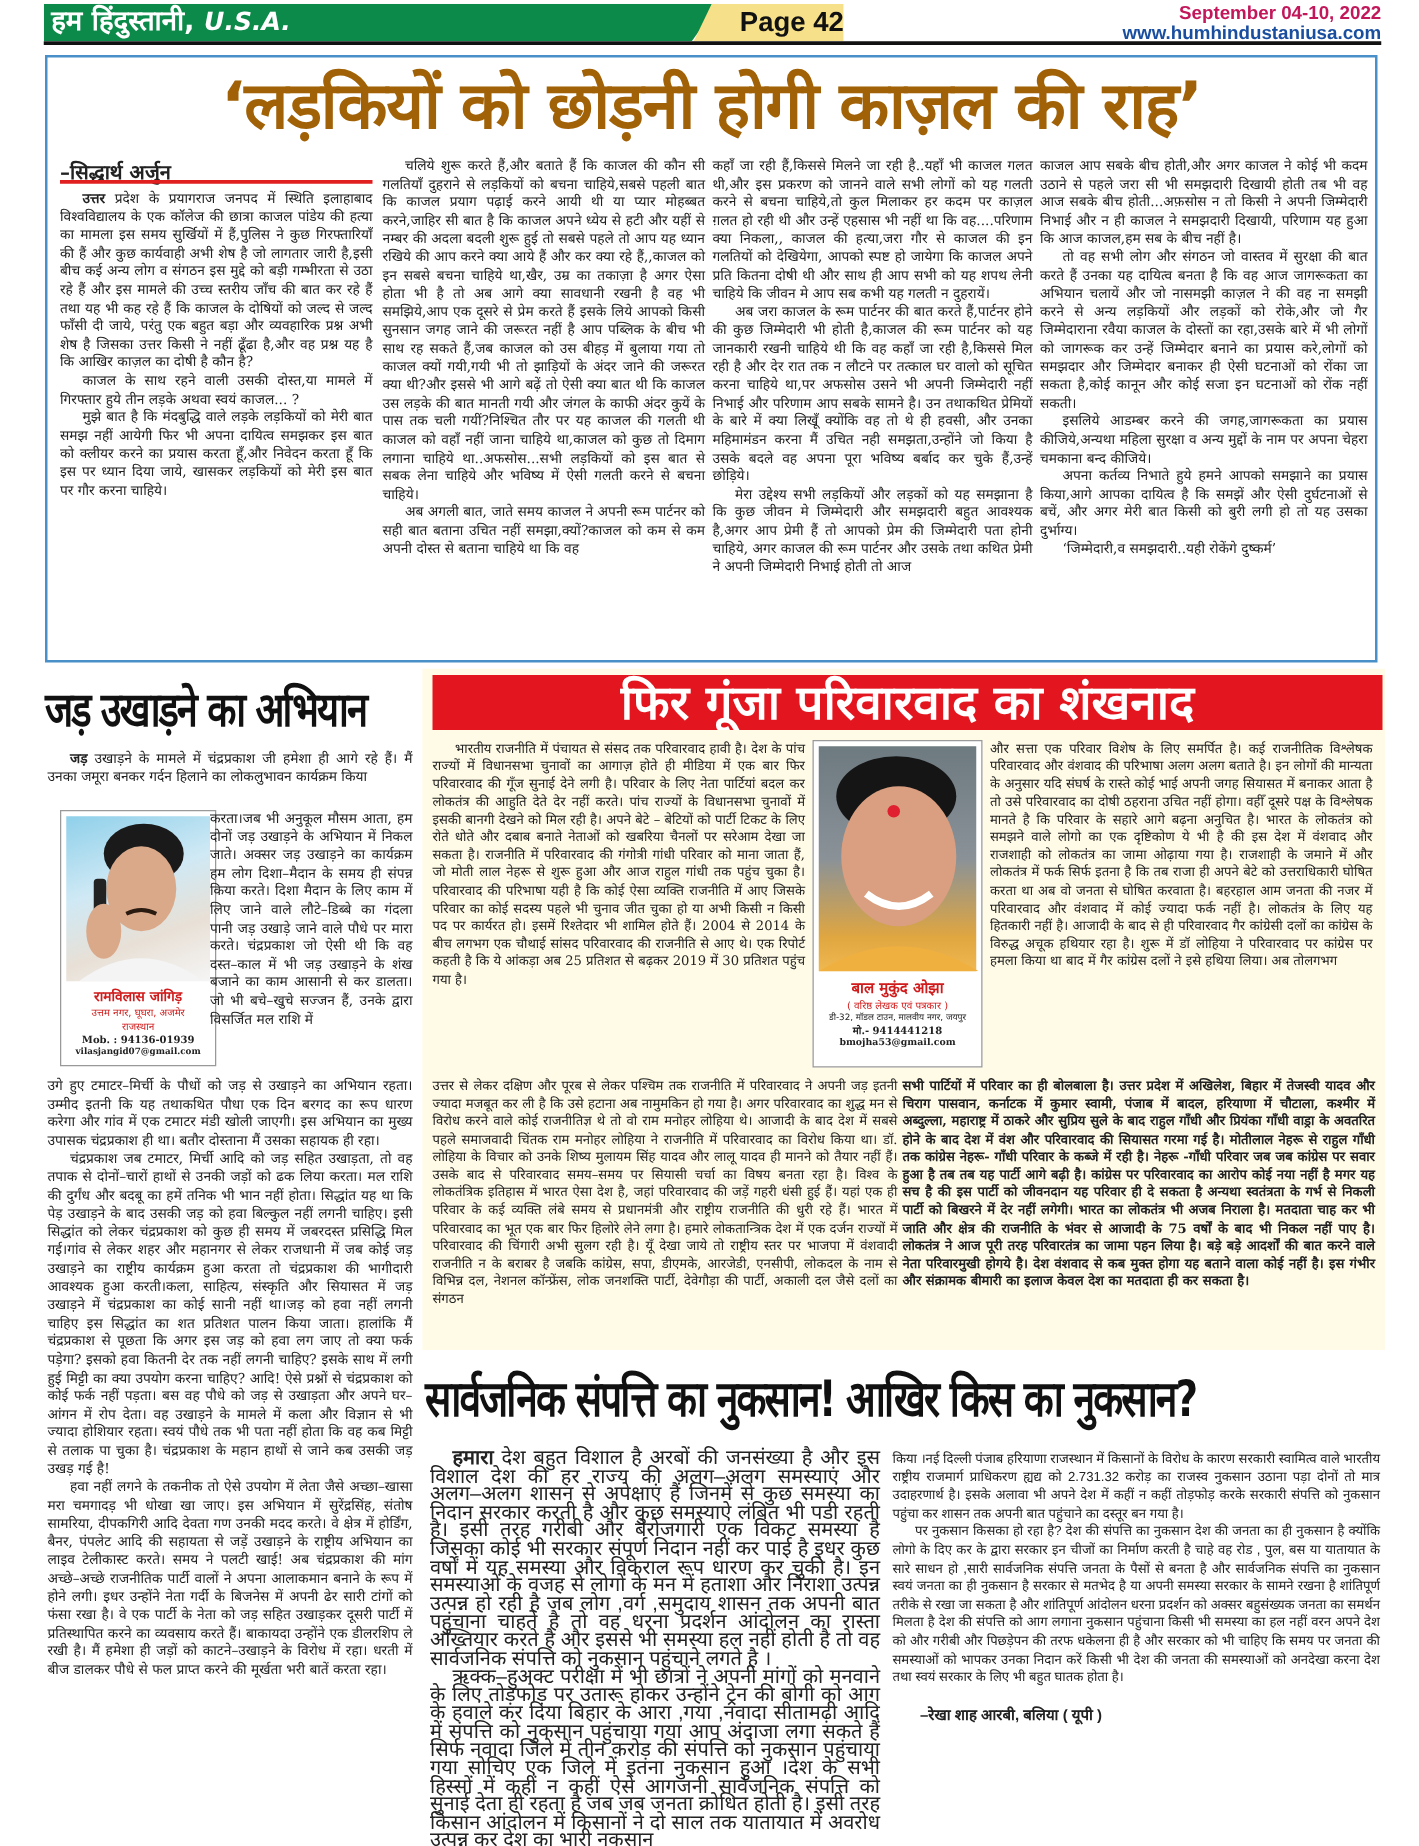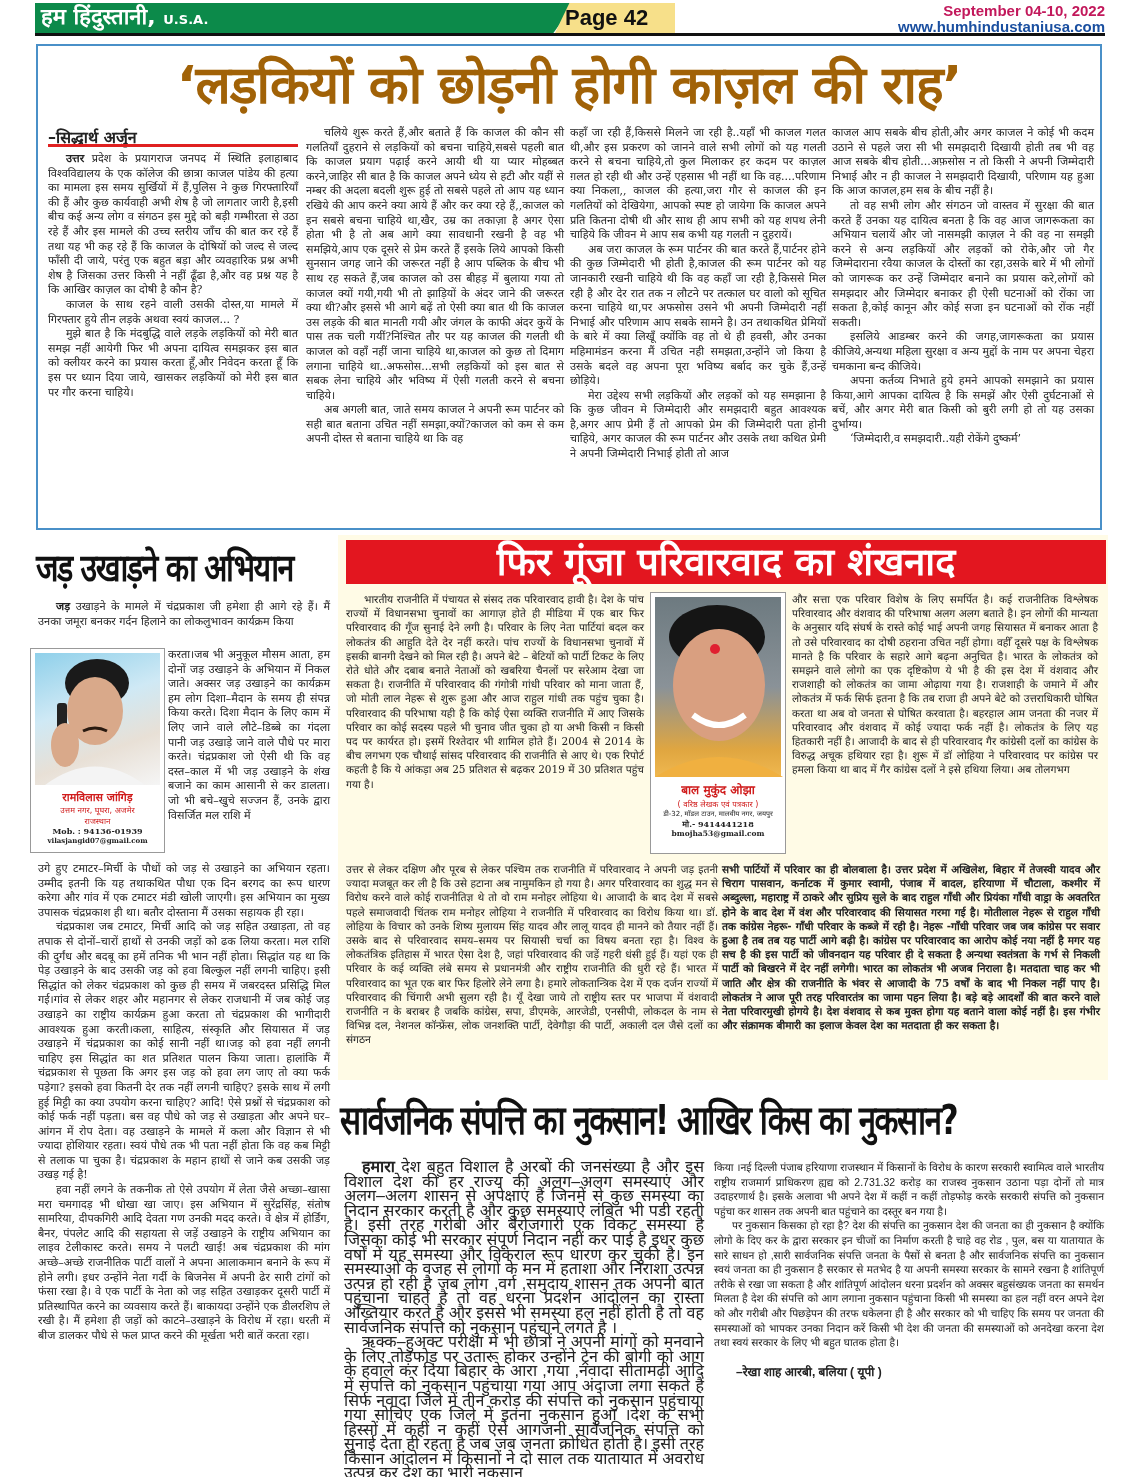--- a/index.html
+++ b/index.html
@@ -1,21 +1,21 @@
 <!DOCTYPE html>
 <html><head>
 <meta charset="utf-8">
 <style>
   * { box-sizing: border-box; margin: 0; padding: 0; }
   body { width: 1135px; height: 1477px; background: #fff; font-family: "DejaVu Serif", serif; color: #222; overflow: hidden; position: relative; }
   .masthead { position: absolute; left: 35px; top: 0; width: 1070px; height: 36px; }
   .mast-green { position: absolute; left: 0; top: 3px; width: 540px; height: 30px; background: #0c8a4a; clip-path: polygon(0 0, 100% 0, 96% 100%, 0 100%); }
   .mast-title { position: absolute; left: 6px; top: 3px; color: #fff; font-family: "DejaVu Sans", sans-serif; font-weight: bold; font-size: 22px; line-height: 28px; }
-  .mast-usa { font-size: 13px; }
-  .mast-page { position: absolute; left: 520px; top: 3px; width: 120px; height: 30px; background: #f7e08a; clip-path: polygon(12% 0, 100% 0, 100% 100%, 0 100%); font-family: "Liberation Sans", sans-serif; font-weight: bold; font-size: 22px; text-align: left; line-height: 30px; padding-left: 10px; color: #111; }
+  .mast-usa { font-style: italic; font-size: 20px; }
+  .mast-page { position: absolute; left: 520px; top: 3px; width: 120px; height: 30px; background: #f7e08a; clip-path: polygon(12% 0, 100% 0, 100% 100%, 0 100%); font-family: "Liberation Sans", sans-serif; font-weight: bold; font-size: 22px; text-align: right; line-height: 30px; padding-left: 10px; color: #111; }
   .mast-rule { position: absolute; left: 0; top: 33px; width: 1070px; height: 3px; background: #111; }
   .mast-date { position: absolute; right: 0; top: 2px; color: #c2185b; font-family: "Liberation Sans", sans-serif; font-weight: bold; font-size: 15px; text-align: right; }
   .mast-url { position: absolute; right: 0; top: 18px; color: #1a4fa0; font-family: "Liberation Sans", sans-serif; font-weight: bold; font-size: 15px; text-align: right; }
 
   .box1 { position: absolute; left: 36px; top: 44px; width: 1066px; height: 486px; border: 2px solid #4a90c8; }
   .h1 { position: absolute; left: 0; top: 4px; width: 100%; text-align: center; color: #a16207; font-family: "DejaVu Sans", sans-serif; font-weight: bold; font-size: 52px; letter-spacing: -1px; line-height: 70px; }
   .byline1 { position: absolute; left: 10px; top: 80px; font-weight: bold; font-size: 16px; }
   .redline { position: absolute; left: 10px; top: 98px; width: 250px; height: 3px; background: #e02020; }
   .col { position: absolute; font-size: 11px; line-height: 14.6px; text-align: justify; color: #222; }
   .col p { text-indent: 18px; }
@@ -74,21 +74,21 @@
     <p>इसलिये आडम्बर करने की जगह,जागरूकता का प्रयास कीजिये,अन्यथा महिला सुरक्षा व अन्य मुद्दों के नाम पर अपना चेहरा चमकाना बन्द कीजिये।</p>
     <p>अपना कर्तव्य निभाते हुये हमने आपको समझाने का प्रयास किया,आगे आपका दायित्व है कि समझें और ऐसी दुर्घटनाओं से बचें, और अगर मेरी बात किसी को बुरी लगी हो तो यह उसका दुर्भाग्य।</p>
     <p>‘जिम्मेदारी,व समझदारी..यही रोकेंगे दुष्कर्म’</p>
   </div>
 </div>
 
 <div class="h2">जड़ उखाड़ने का अभियान</div>
 <div class="col" style="left:38px; top:600px; width:292px;">
   <p><b>जड़</b><span> उखाड़ने के मामले में चंद्रप्रकाश जी हमेशा ही आगे रहे हैं। मैं उनका जमूरा बनकर गर्दन हिलाने का लोकलुभावन कार्यक्रम किया</span></p>
 </div>
-<div class="photo" style="left:30px; top:648px; width:135px; height:205px;">
+<div class="photo" style="left:48px; top:648px; width:125px; height:205px;">
   <div class="img" style="height:132px; background:linear-gradient(160deg,#8fd0ea 0%,#cfe9f5 40%,#e8e0d6 70%,#f5f5f5 100%);">
     <svg width="117" height="132" viewBox="0 0 117 132">
       <ellipse cx="62" cy="30" rx="32" ry="24" fill="#1a1a1a"></ellipse>
       <ellipse cx="60" cy="58" rx="28" ry="34" fill="#d9a98a"></ellipse>
       <path d="M48 78 Q60 72 72 78" stroke="#2a1a10" stroke-width="3" fill="none"></path>
       <rect x="22" y="50" width="10" height="30" rx="3" fill="#222"></rect>
       <ellipse cx="30" cy="92" rx="14" ry="22" fill="#d9a98a"></ellipse>
       <path d="M10 132 Q60 95 110 132 Z" fill="#f4f4f4"></path>
     </svg>
   </div>

